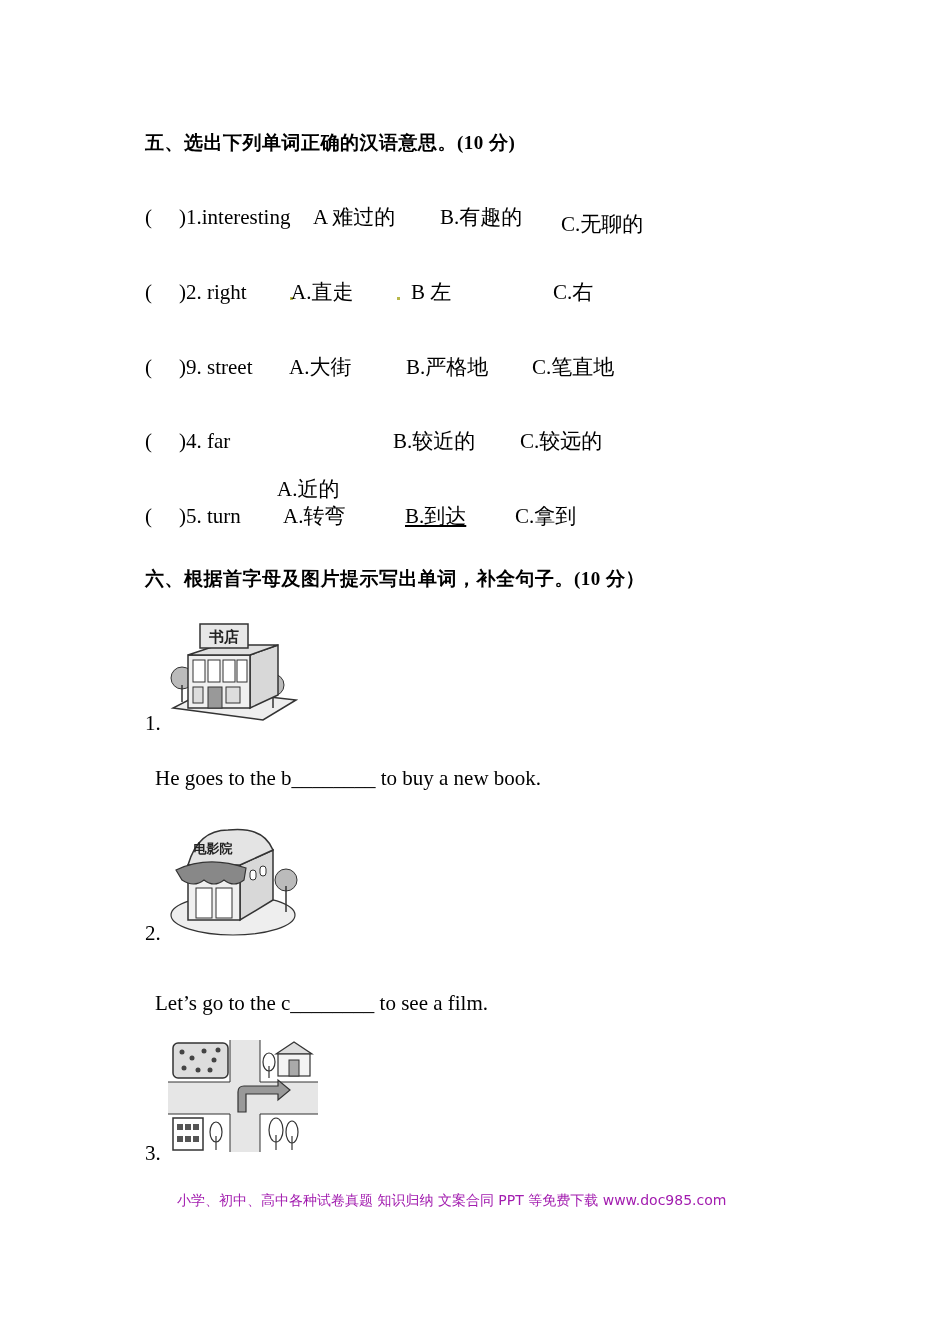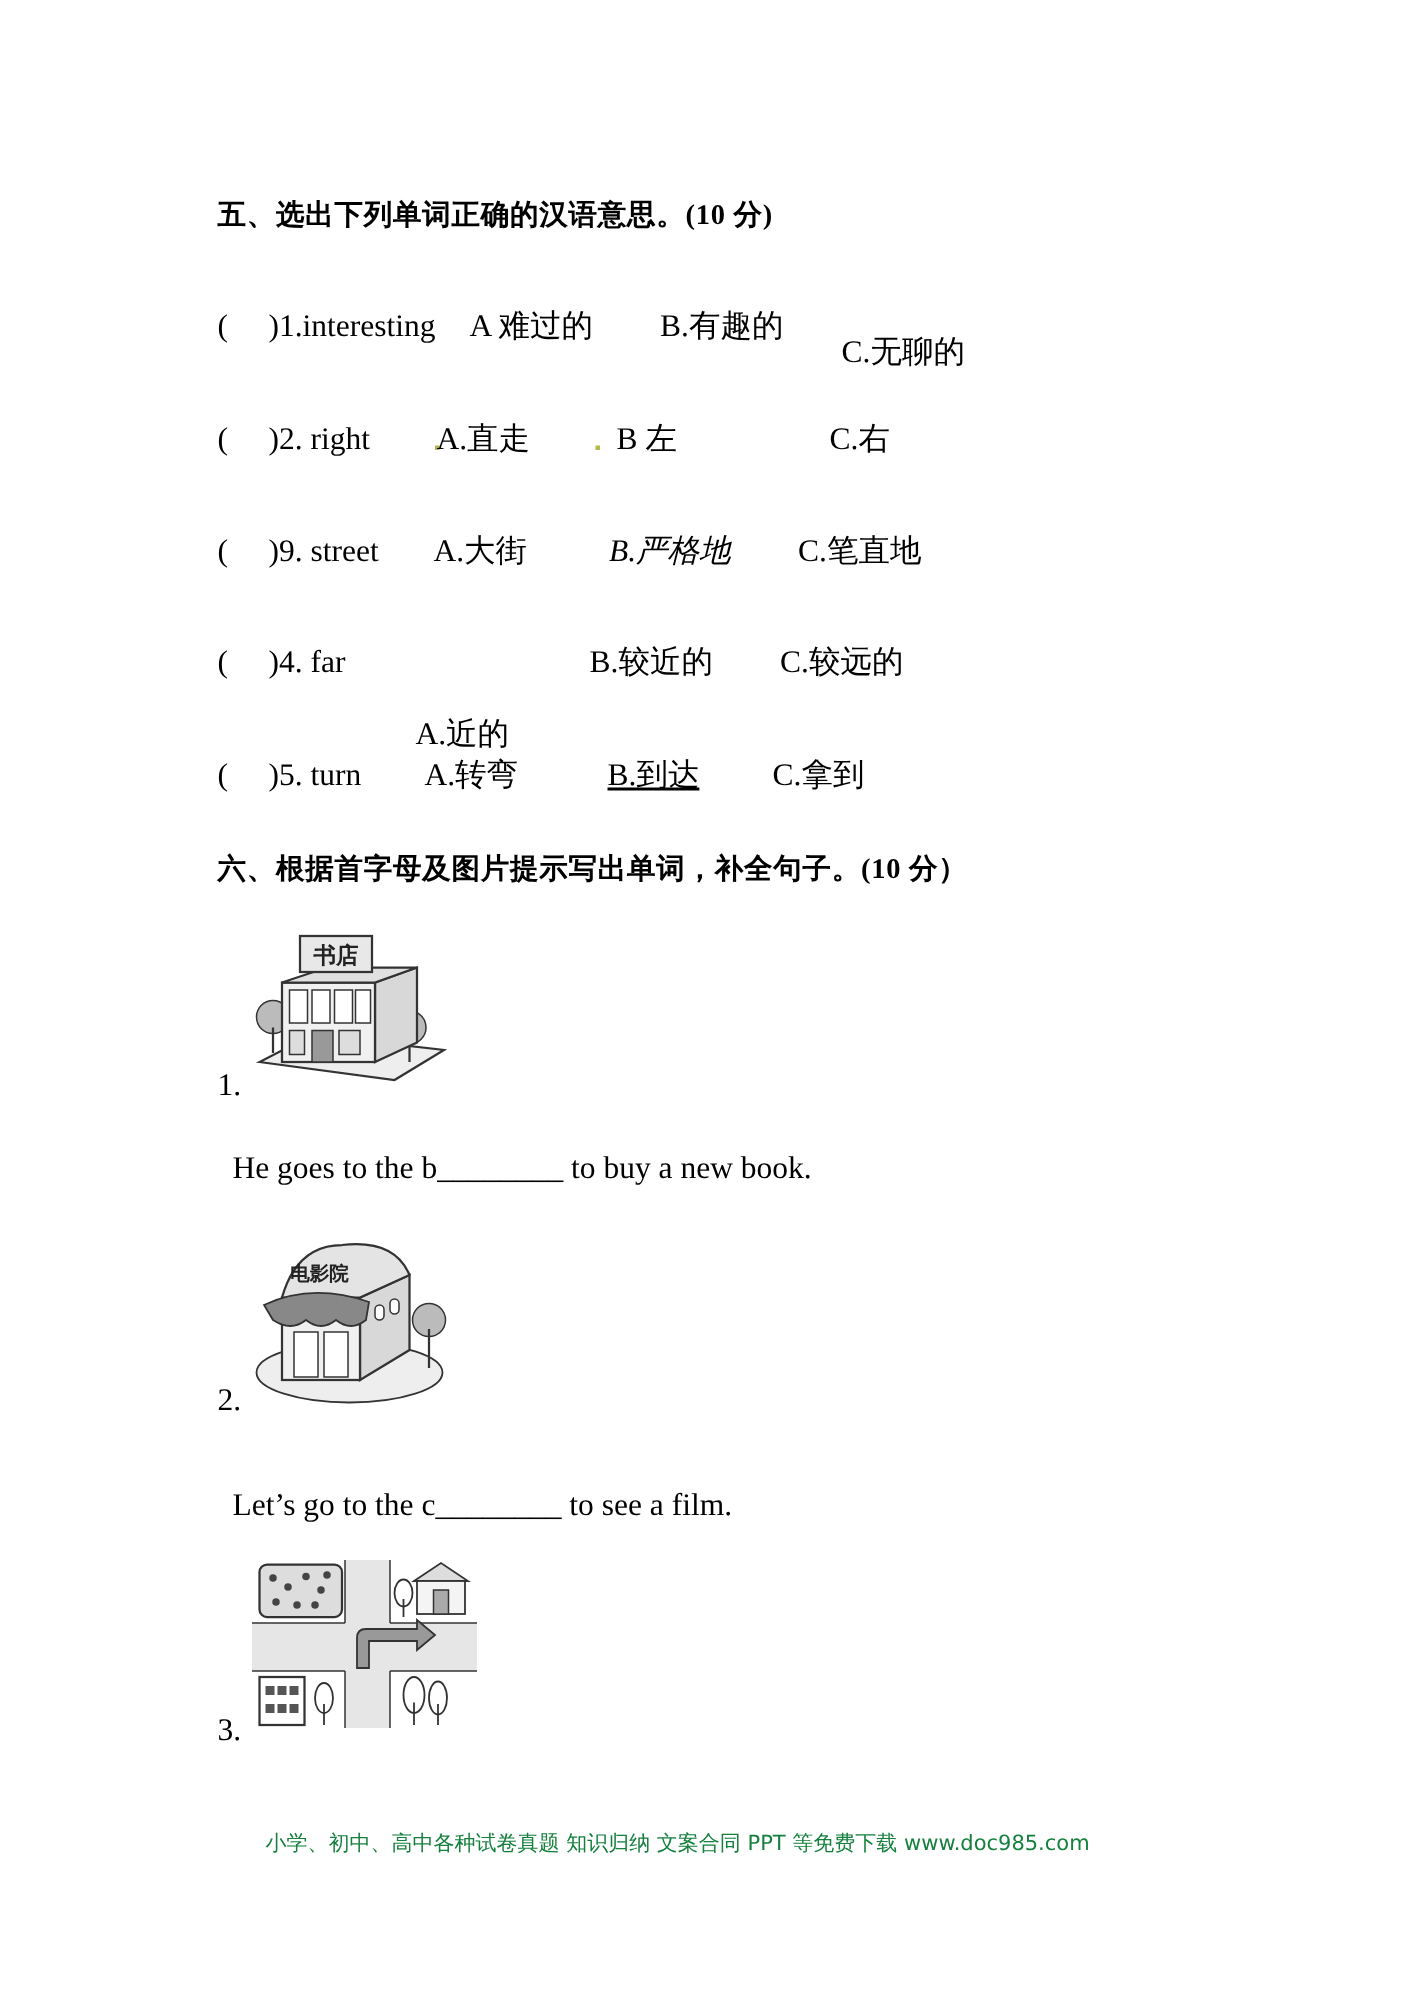--- a/index.html
+++ b/index.html
@@ -23,22 +23,21 @@
     }
     .q {
       font-size: 21px;
       line-height: 26px;
     }
     .sentence { font-size: 21px; }
     .num { font-size: 21px; }
     .footer {
       font-family: "DejaVu Sans", "Liberation Sans", sans-serif;
       font-size: 14px;
-      color: #15803d;
-      margin-top: 28px;
+      color: #a21caf;
     }
     .dot {
       position: absolute;
       width: 3px; height: 3px;
       background: #b8b84a;
     }
     .pic {
       position: absolute;
       border: none;
     }
@@ -47,38 +46,38 @@
 </head>
 <body>
 
 <div class="abs heading" style="left:145px; top:130px;">五、选出下列单词正确的汉语意思。(10 分)</div>
 
 <div>
   <span class="abs q" style="left:145px; top:204px;">(</span>
   <span class="abs q" style="left:179px; top:204px;">)1.interesting</span>
   <span class="abs q" style="left:313px; top:204px;">A 难过的</span>
   <span class="abs q" style="left:440px; top:204px;">B.有趣的</span>
-  <span class="abs q" style="left:561px; top:221px;">C.无聊的</span>
+  <span class="abs q" style="left:561px; top:211px;">C.无聊的</span>
 </div>
 
 <div>
   <span class="abs q" style="left:145px; top:279px;">(</span>
   <span class="abs q" style="left:179px; top:279px;">)2. right</span>
   <span class="dot" style="left:290px; top:297px;"></span>
   <span class="abs q" style="left:291px; top:279px;">A.直走</span>
   <span class="dot" style="left:397px; top:297px;"></span>
   <span class="abs q" style="left:411px; top:279px;">B 左</span>
   <span class="abs q" style="left:553px; top:279px;">C.右</span>
 </div>
 
 <div>
   <span class="abs q" style="left:145px; top:354px;">(</span>
   <span class="abs q" style="left:179px; top:354px;">)9. street</span>
   <span class="abs q" style="left:289px; top:354px;">A.大街</span>
-  <span class="abs q" style="left:406px; top:354px;font-style:italic;">B.严格地</span>
+  <span class="abs q" style="left:406px; top:354px;">B.严格地</span>
   <span class="abs q" style="left:532px; top:354px;">C.笔直地</span>
 </div>
 
 <div>
   <span class="abs q" style="left:145px; top:428px;">(</span>
   <span class="abs q" style="left:179px; top:428px;">)4. far</span>
   <span class="abs q" style="left:277px; top:428px;margin-top:48px;">A.近的</span>
   <span class="abs q" style="left:393px; top:428px;">B.较近的</span>
   <span class="abs q" style="left:520px; top:428px;">C.较远的</span>
 </div>

